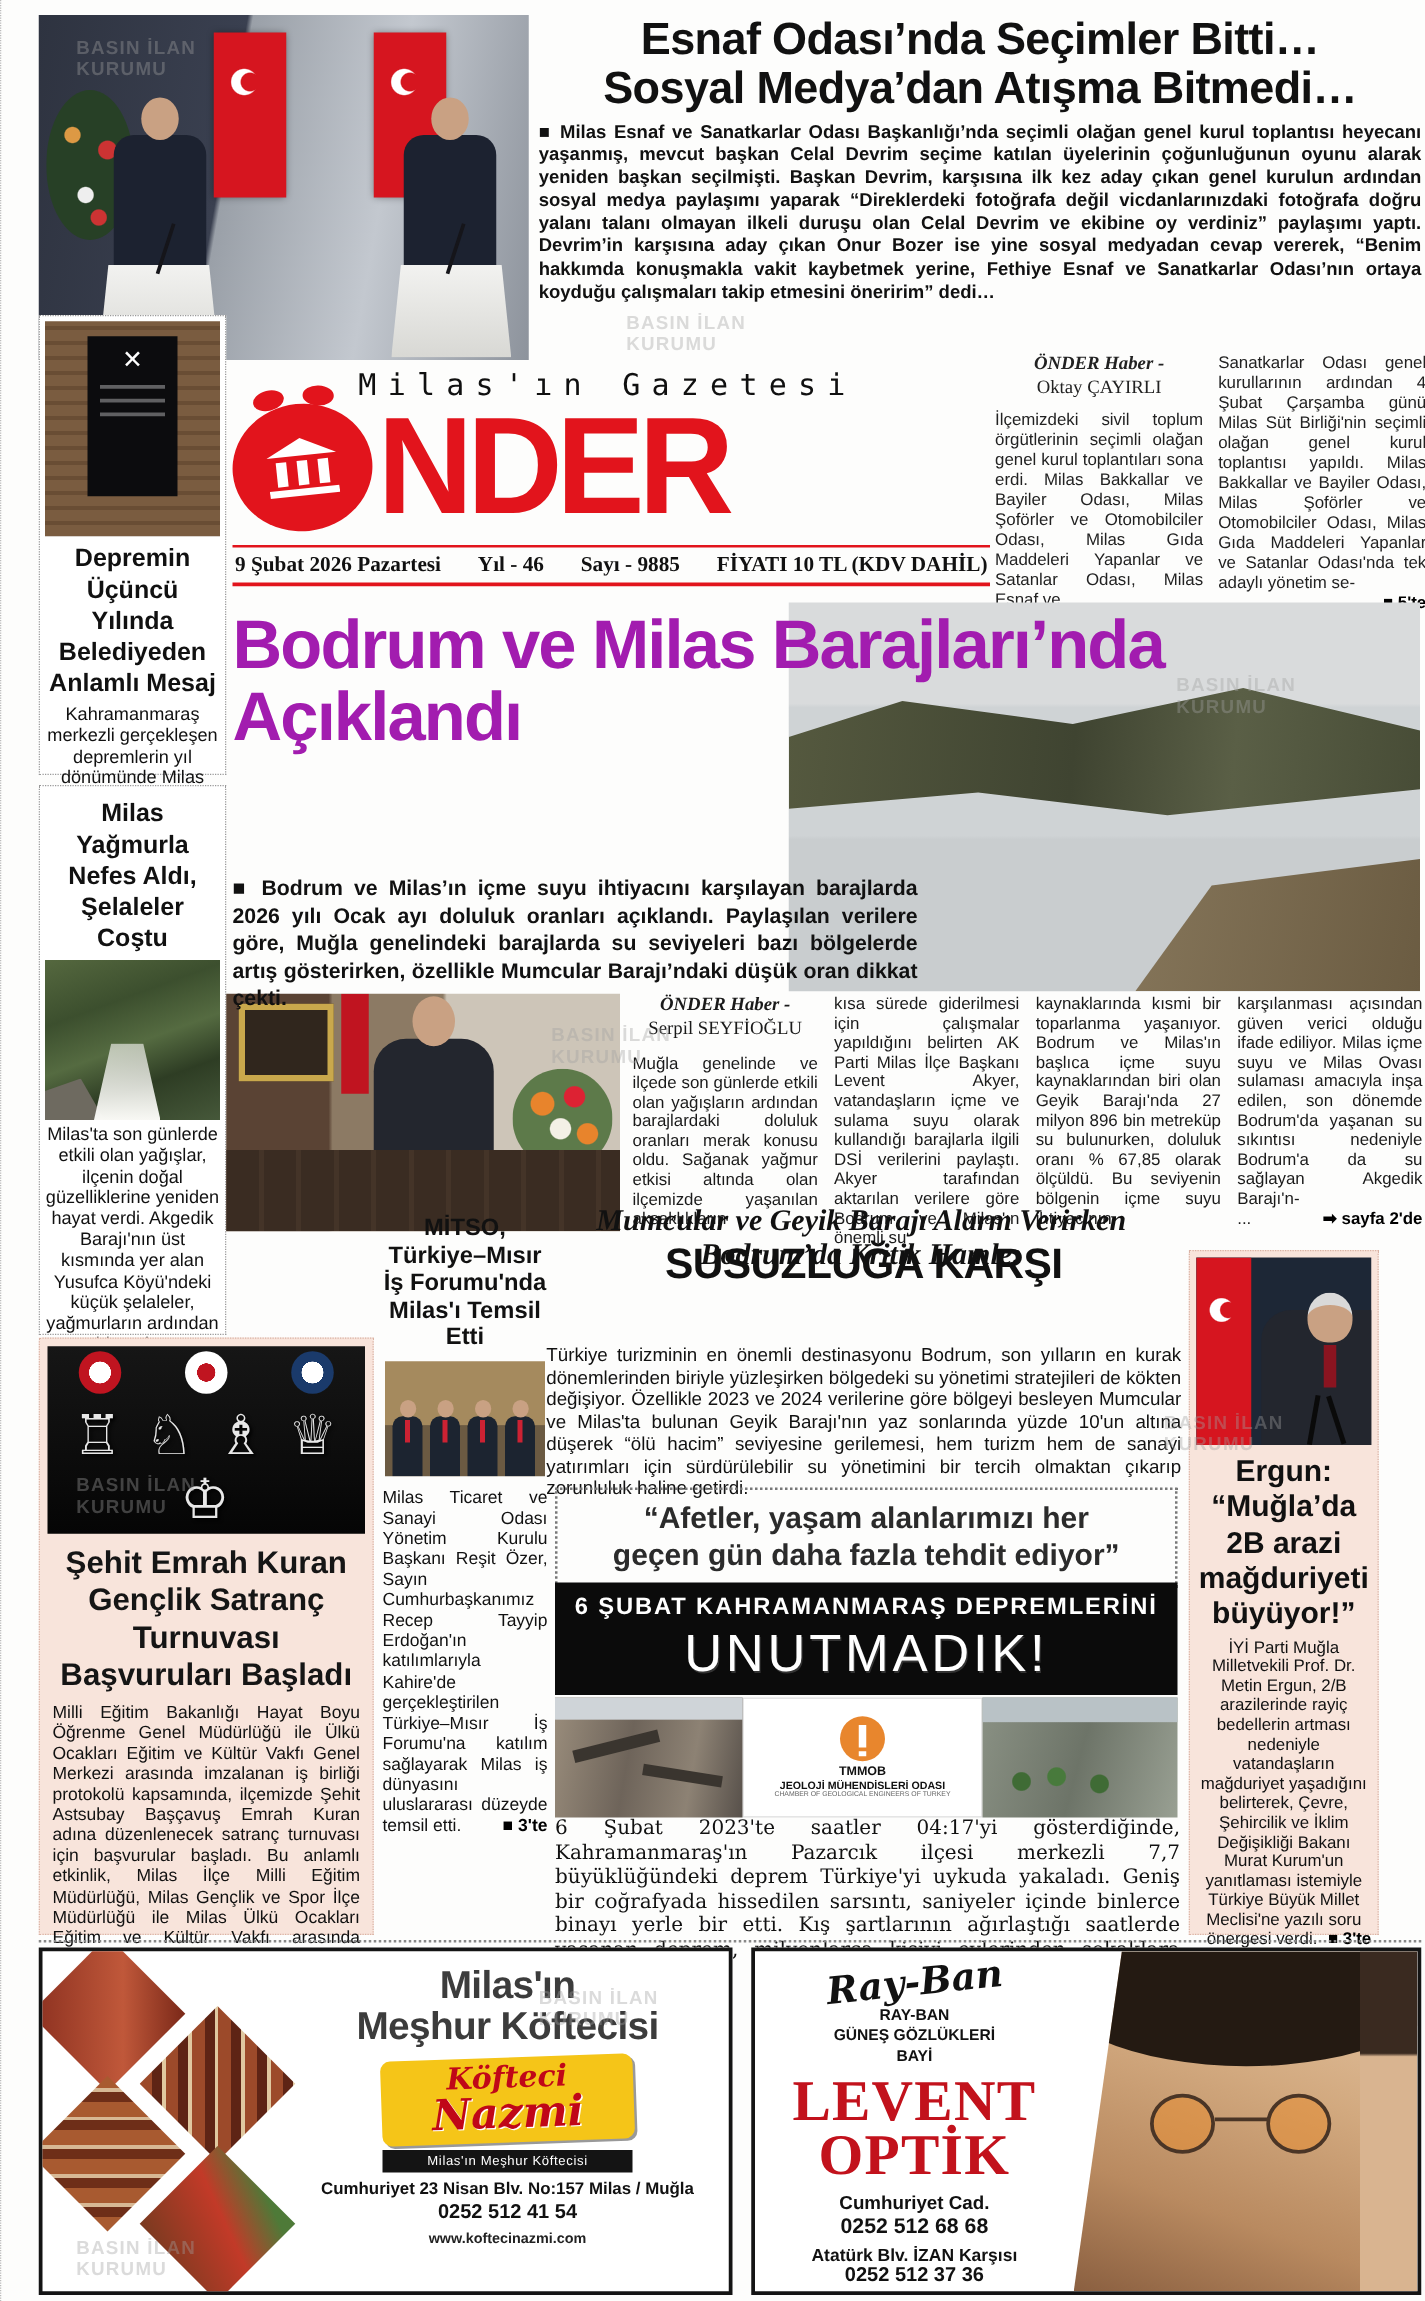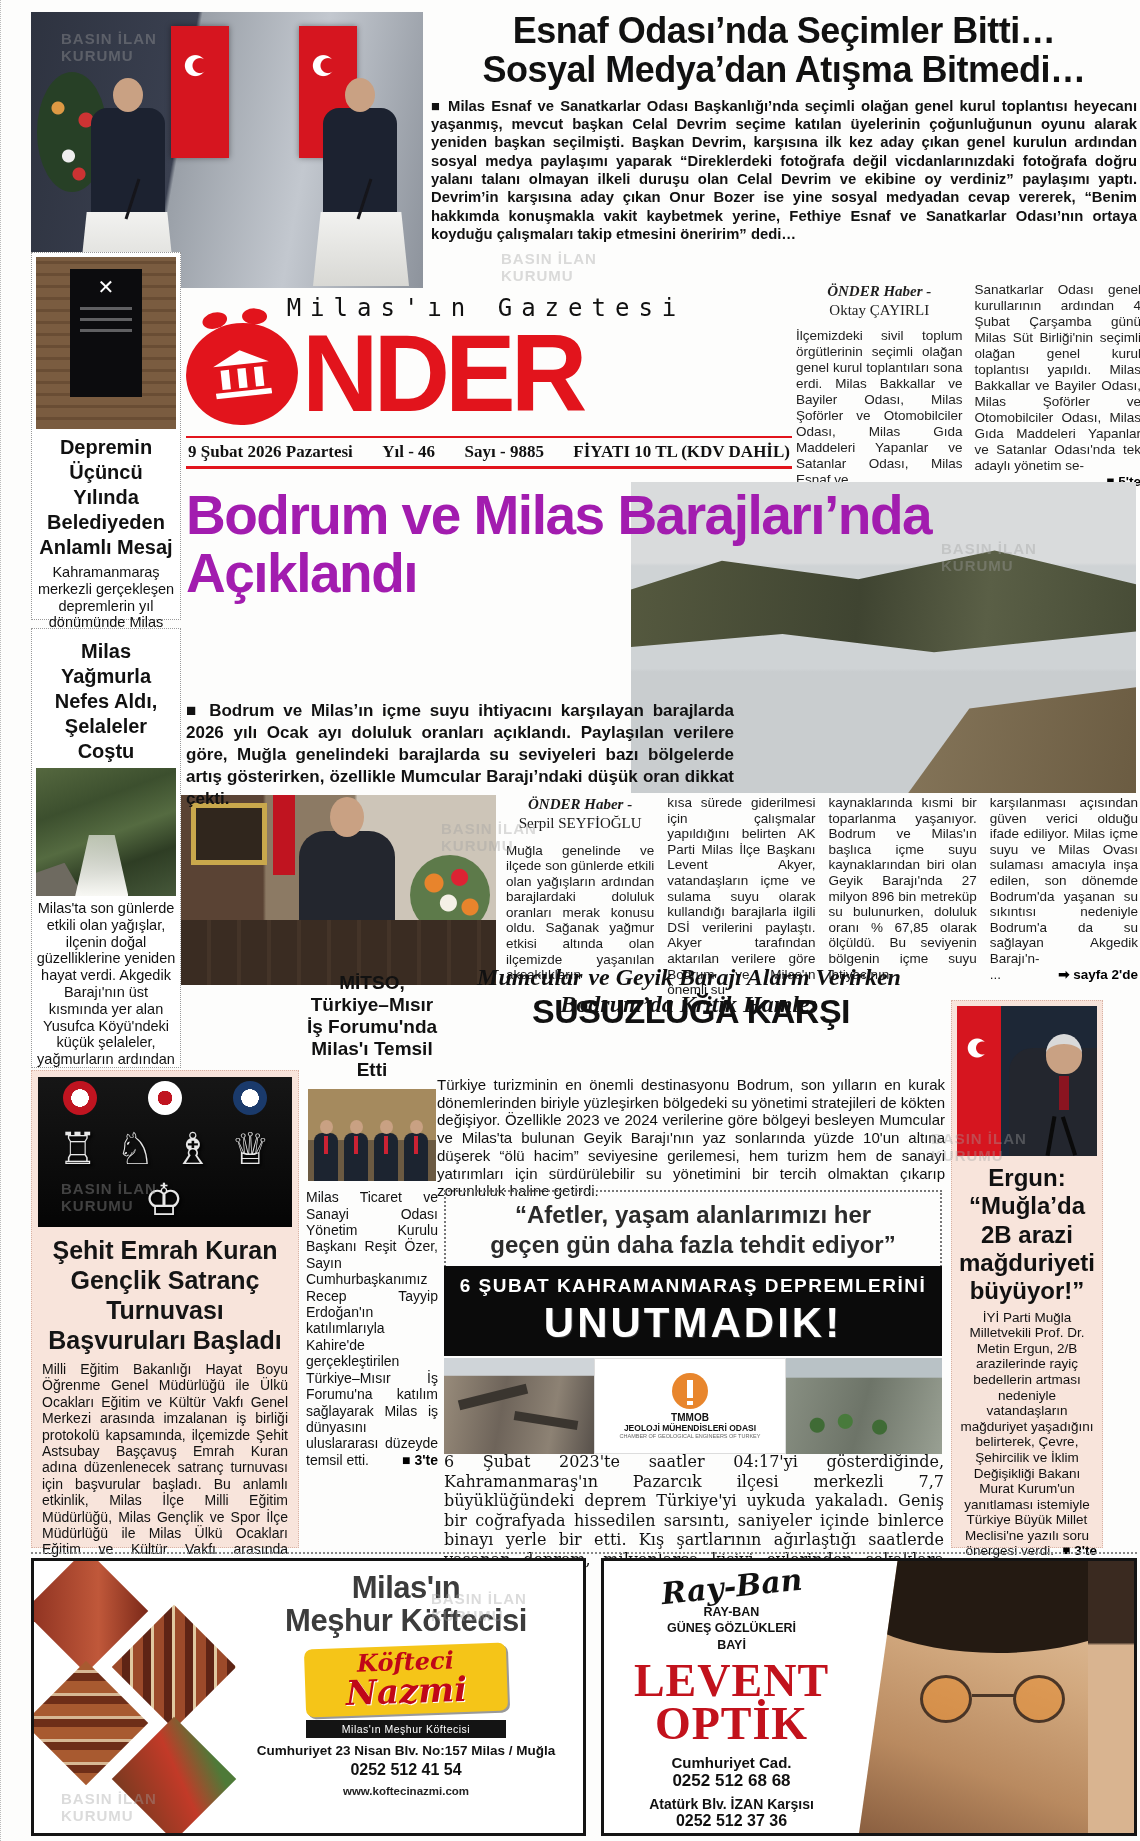--- a/index.html
+++ b/index.html
@@ -103,21 +103,21 @@
      font-style:italic;font-weight:bold;font-size:24px;}
   .sus-hl{left:436px;top:992px;width:508px;text-align:center;font-size:34px;font-weight:900;
      line-height:1.12;letter-spacing:-.5px;}
   .sus-body{left:436px;top:1076px;width:508px;font-size:15px;line-height:17.7px;}
   
   .quote{left:443px;top:1190px;width:498px;border:2px dotted #777;box-sizing:border-box;
      padding:8px 4px;text-align:center;font-size:24px;font-weight:700;color:#2b2b2b;line-height:1.25;}
   .banner{left:443px;top:1266px;width:498px;height:90px;background:#0b0b0b;color:#fff;
      display:flex;flex-direction:column;justify-content:center;align-items:center;}
   .banner .l1{font-size:19px;font-weight:800;letter-spacing:1.5px;}
-  .banner .l2{font-size:42px;font-weight:700;letter-spacing:3px;margin-top:2px;
+  .banner .l2{font-size:42px;font-weight:400;letter-spacing:3px;margin-top:2px;
      text-shadow:1px 1px 0 #333;}
   .strip{left:443px;top:1358px;width:498px;height:96px;display:flex;}
   .rubble1{flex:0 0 150px;background:
      linear-gradient(#cfd4d8 0 18%,transparent 19%),
      linear-gradient(100deg,#9a8d7c,#6e645a 40%,#8d8274 72%,#57504a);position:relative;overflow:hidden;}
   .slab{position:absolute;background:#3a352f;}
   .rubble2{flex:1;background:
      radial-gradient(circle at 20% 70%,#3f6b35 0 7px,transparent 8px),
      radial-gradient(circle at 38% 66%,#487a3c 0 7px,transparent 8px),
      radial-gradient(circle at 60% 72%,#3f6b35 0 7px,transparent 8px),

